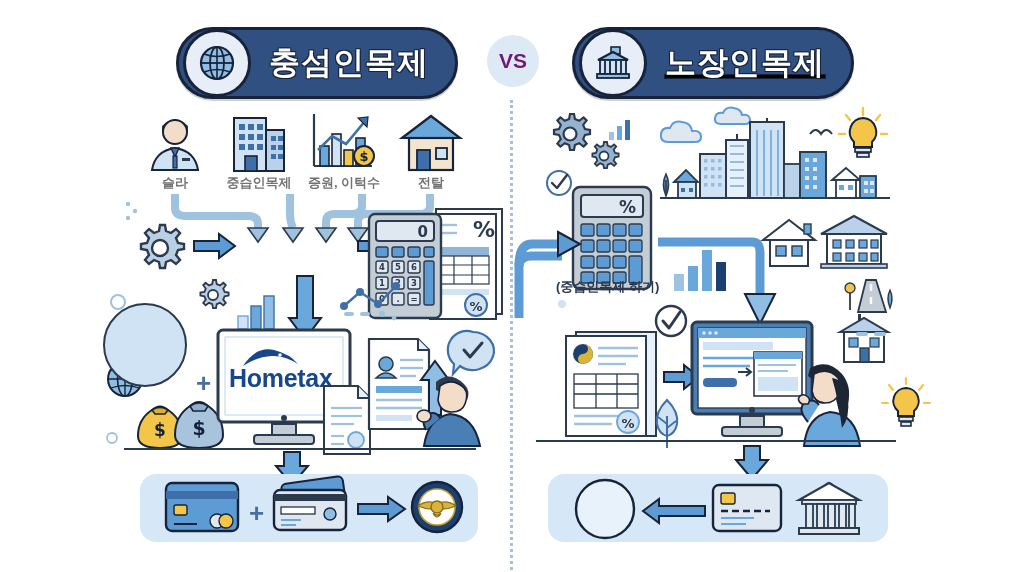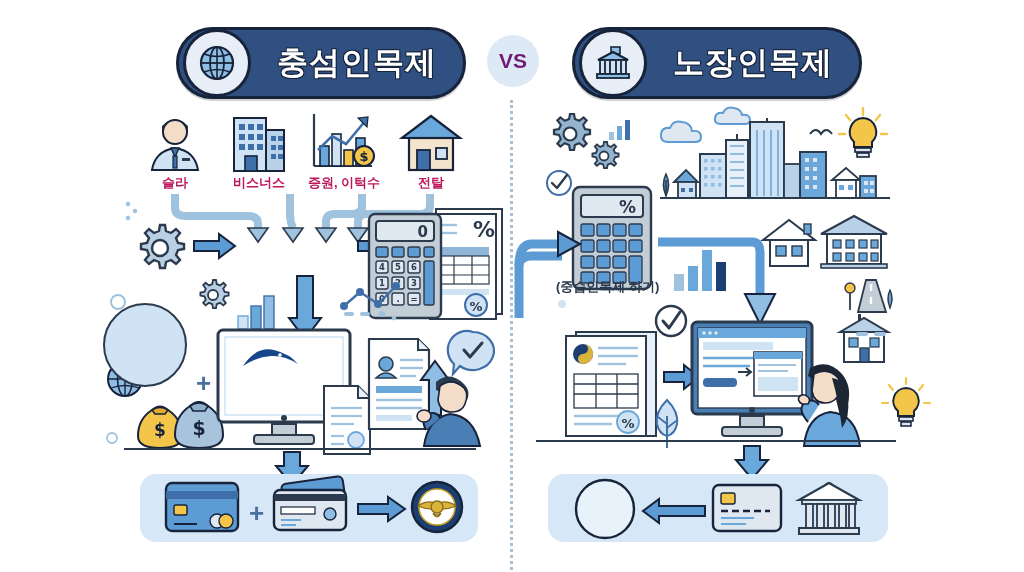--- a/index.html
+++ b/index.html
@@ -4,36 +4,36 @@
 <style>
   html,body{margin:0;padding:0;background:#fff;}
   body{width:1024px;height:572px;overflow:hidden;
        font-family:"Liberation Sans","DejaVu Sans",sans-serif;}
   #stage{position:relative;width:1024px;height:572px;background:#ffffff;}
   .abs{position:absolute;}
 
   
   .badge{display:flex;align-items:center;border-radius:999px;
          background:#2f5080;border:3px solid #16233a;
-         box-shadow:0 2px 0 rgba(0,0,0,.18);gap:8px;}
+         box-shadow:0 2px 0 rgba(0,0,0,.18);}
   .badge .bicon{width:62px;height:62px;border-radius:50%;
          background:#e7eef7;border:3px solid #16233a;margin-left:4px;
          display:flex;align-items:center;justify-content:center;flex:0 0 auto;}
   .badge .btext{color:#ffffff;font-size:31px;font-weight:bold;
          letter-spacing:1px;padding:0 26px 0 18px;white-space:nowrap;
          text-shadow:1px 1px 0 #16233a,-1px 1px 0 #16233a,1px -1px 0 #16233a,-1px -1px 0 #16233a;}
   .vs{width:52px;height:52px;border-radius:50%;background:#dde9f4;
       display:flex;align-items:center;justify-content:center;
       color:#701a75;font-size:21px;font-weight:bold;}
 
   
   .divider{border-left:3px dotted #a9bfd4;height:470px;}
 
   
-  .lbl{font-size:13px;font-weight:bold;color:#be185d;text-align:center;white-space:nowrap;}
+  .lbl{font-size:13px;font-weight:bold;color:#737373;text-align:center;white-space:nowrap;}
   .klbl{font-size:13px;font-weight:bold;color:#28384d;white-space:nowrap;}
 
   .pillbox{border:2px solid #4a6fa0;border-radius:10px;background:#e8f0f9;
      display:flex;align-items:center;justify-content:center;
      font-size:22px;font-weight:bold;color:#16233a;letter-spacing:-.5px;}
 
   .brandword{font-size:27px;font-weight:bold;color:#1e5ba8;letter-spacing:-.5px;}
   .hometaxword{font-size:25px;font-weight:bold;color:#17478a;letter-spacing:-.3px;}
 
   .panel{background:#d6e8f7;border-radius:16px;}
@@ -59,21 +59,21 @@
       </svg>
     </span>
     <span class="btext">충섬인목제</span>
   </div>
 
   <div class="abs vs">
     <span>VS</span>
   </div>
   <style>.vs{left:487px;top:35px;position:absolute;}</style>
 
-  <div class="abs badge" style="left:572px;top:27px;height:66px;">
+  <div class="abs badge" style="left:572px;top:27px;height:66px;text-decoration:underline;">
     <span class="bicon">
       <svg width="40" height="40" viewBox="0 0 40 40">
         <rect x="18" y="4" width="9" height="7" fill="#8fbde3" stroke="#16233a" stroke-width="1.6"></rect>
         <path d="M5 17 L20 9 L35 17 Z" fill="#8fbde3" stroke="#16233a" stroke-width="2"></path>
         <rect x="7" y="17" width="26" height="14" fill="#cfe3f5" stroke="#16233a" stroke-width="1.8"></rect>
         <line x1="12" y1="18" x2="12" y2="30" stroke="#16233a" stroke-width="1.8"></line>
         <line x1="17" y1="18" x2="17" y2="30" stroke="#16233a" stroke-width="1.8"></line>
         <line x1="23" y1="18" x2="23" y2="30" stroke="#16233a" stroke-width="1.8"></line>
         <line x1="28" y1="18" x2="28" y2="30" stroke="#16233a" stroke-width="1.8"></line>
         <rect x="4" y="31" width="32" height="4" fill="#8fbde3" stroke="#16233a" stroke-width="1.8"></rect>
@@ -113,21 +113,21 @@
         <rect x="45" y="26" width="5" height="5"></rect>
           <rect x="52" y="26" width="5" height="5"></rect>
         <rect x="45" y="35" width="5" height="5"></rect>
           <rect x="52" y="35" width="5" height="5"></rect>
         <rect x="45" y="44" width="5" height="5"></rect>
           <rect x="52" y="44" width="5" height="5"></rect>
       </g>
       <rect x="19" y="46" width="12" height="15" fill="#3f6fa8" stroke="#16233a" stroke-width="1.6"></rect>
     </svg>
   </div>
-  <div class="abs lbl" style="left:218px;top:174px;width:82px;">비스너스</div>
+  <div class="abs lbl" style="left:218px;top:174px;width:82px;">중습인목제</div>
 
   <div class="abs" style="left:308px;top:110px;">
     <svg width="70" height="62" viewBox="0 0 70 62">
       <line x1="6" y1="4" x2="6" y2="56" stroke="#2b3a4d" stroke-width="2.2"></line>
       <line x1="6" y1="56" x2="64" y2="56" stroke="#2b3a4d" stroke-width="2.2"></line>
       <rect x="12" y="36" width="9" height="20" fill="#6aa7da" stroke="#16233a" stroke-width="1.6"></rect>
       <rect x="24" y="24" width="9" height="32" fill="#cfe3f5" stroke="#16233a" stroke-width="1.6"></rect>
       <rect x="36" y="40" width="9" height="16" fill="#f3c64a" stroke="#16233a" stroke-width="1.6"></rect>
       <rect x="48" y="28" width="9" height="28" fill="#6aa7da" stroke="#16233a" stroke-width="1.6"></rect>
       <path d="M10 40 L24 26 L38 34 L58 10" fill="none" stroke="#3f6fa8" stroke-width="2.6"></path>
@@ -307,20 +307,21 @@
       <rect x="56" y="96" width="24" height="12" fill="#c3cdd6" stroke="#2b3a4d" stroke-width="2"></rect>
       <rect x="38" y="107" width="60" height="9" rx="3" fill="#c3cdd6" stroke="#2b3a4d" stroke-width="2"></rect>
     </svg>
   </div>
   <div class="abs" style="left:240px;top:346px;">
     <svg width="62" height="22" viewBox="0 0 62 22">
       <path d="M3 20 Q16 0 34 4 Q50 8 58 18 Q44 9 31 10 Q16 11 3 20z" fill="#17478a"></path>
       <circle cx="40" cy="9" r="1.8" fill="#ffffff"></circle>
     </svg>
   </div>
+  <div class="abs hometaxword" style="left:229px;top:364px;">Hometax</div>
 
   <div class="abs" style="left:322px;top:384px;">
     <svg width="50" height="72" viewBox="0 0 50 72">
       <path d="M2 2 H36 L48 14 V70 H2z" fill="#ffffff" stroke="#2b3a4d" stroke-width="2"></path>
       <path d="M36 2 V14 H48" fill="#e8f0f9" stroke="#2b3a4d" stroke-width="2"></path>
       <g stroke="#9fc2de" stroke-width="2.2">
         <line x1="9" y1="24" x2="40" y2="24"></line>
           <line x1="9" y1="32" x2="40" y2="32"></line>
           <line x1="9" y1="40" x2="32" y2="40"></line>
       </g>

